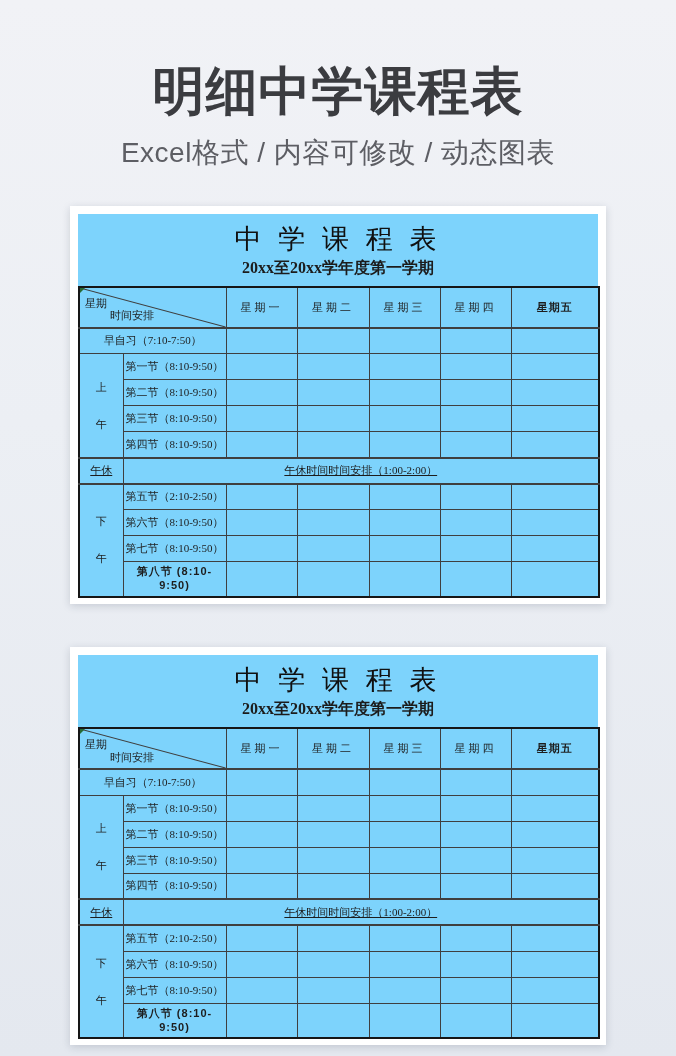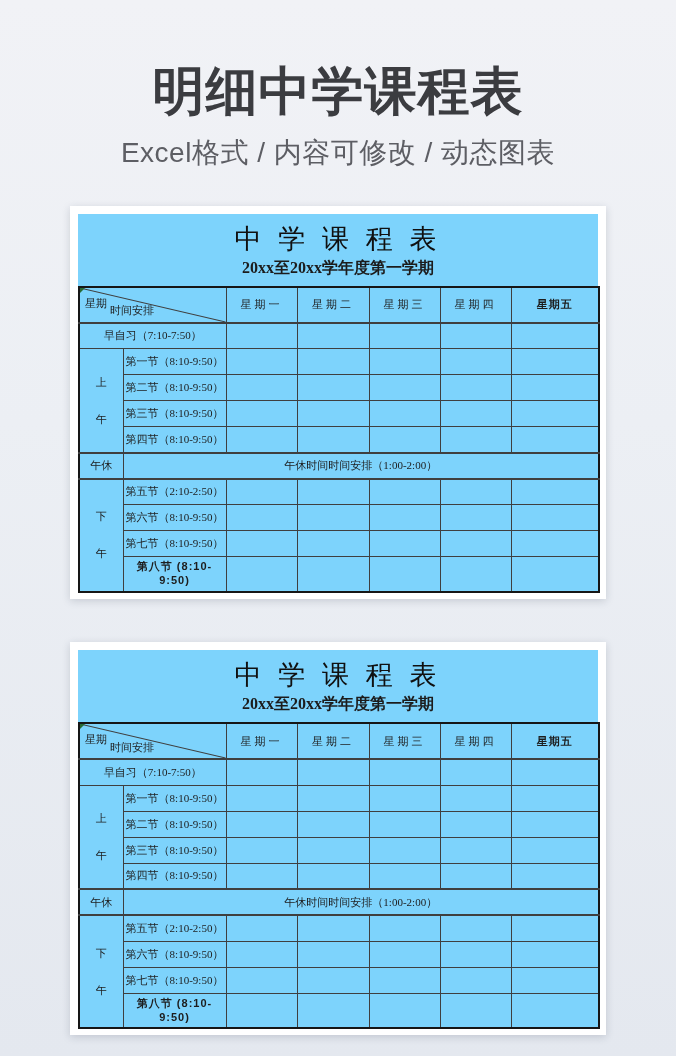--- a/index.html
+++ b/index.html
@@ -35,24 +35,24 @@
   table.tt{
     width:520px;margin:0 auto;border-collapse:collapse;table-layout:fixed;
     border:2px solid #161616;
   }
   table.tt td{
     border:1px solid #3f3f3f;padding:0;overflow:hidden;
     text-align:center;vertical-align:middle;color:#1d1d1d;
     font-family:"Liberation Serif","DejaVu Serif",serif;font-size:11px;line-height:1.25;
   }
   table.tt tr{height:26px;}
-  table.tt tr.hdr{height:36px;border-radius:20px;}
+  table.tt tr.hdr{height:41px;border-radius:20px;}
   table.tt tr.last{height:35px;}
   table.tt tr.hdr td{border-bottom-width:2px;}
-  table.tt tr.noon td{border-top-width:2px;border-bottom-width:2px;}
+  table.tt tr.noon td{border-top-width:2px;border-bottom-width:2px;text-decoration:underline;}
   td.day{letter-spacing:3px;}
   .boldsans{
     font-family:"Liberation Sans","DejaVu Sans",sans-serif !important;
     font-weight:700;letter-spacing:1px !important;
   }
   td.corner{position:relative;text-align:left;}
   td.corner .diag{position:absolute;left:0;top:0;width:100%;height:100%;display:block;}
   td.corner .diag line{stroke:#3f3f3f;stroke-width:1;}
   td.corner .c-top{position:absolute;left:5px;top:9px;}
   td.corner .c-bot{position:absolute;left:30px;bottom:4px;}

